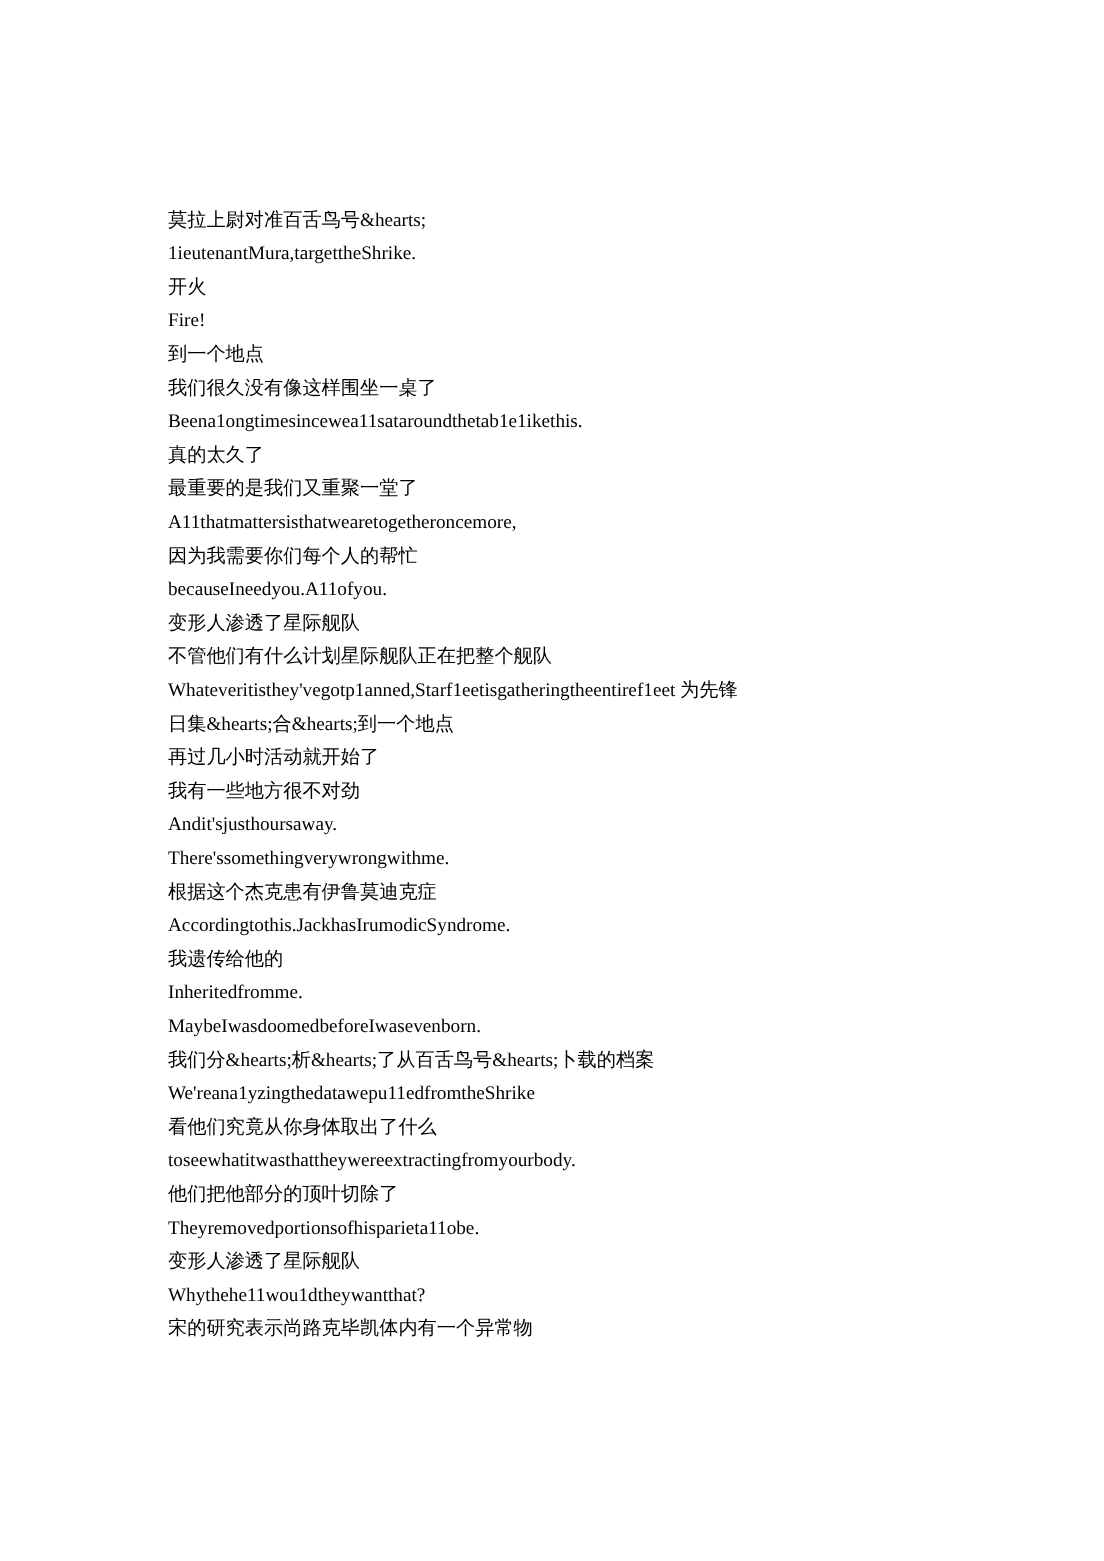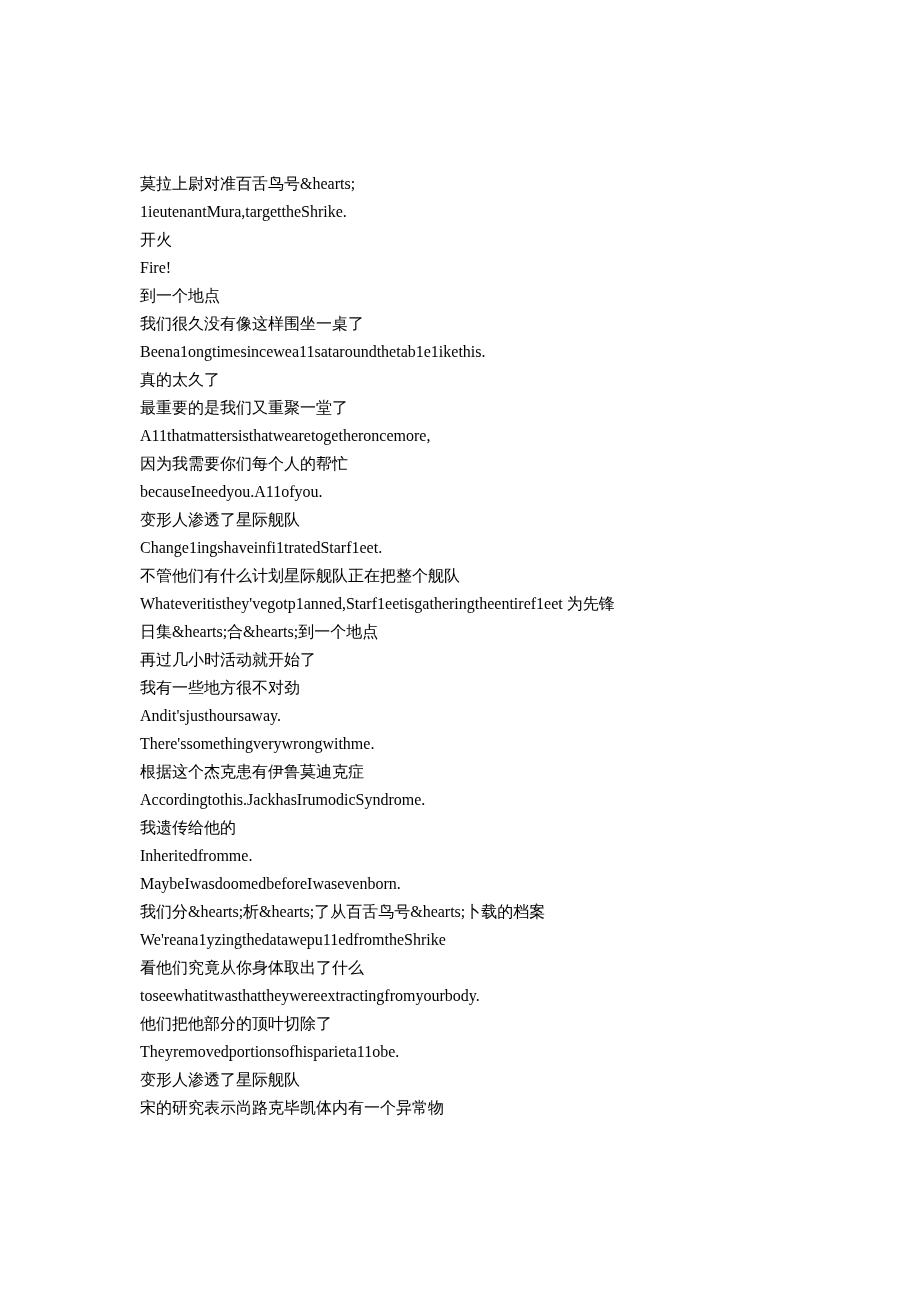--- a/index.html
+++ b/index.html
@@ -33,34 +33,34 @@
       <div class="line">Fire!</div>
       <div class="line">到一个地点</div>
       <div class="line">我们很久没有像这样围坐一桌了</div>
       <div class="line">Beena1ongtimesincewea11sataroundthetab1e1ikethis.</div>
       <div class="line">真的太久了</div>
       <div class="line">最重要的是我们又重聚一堂了</div>
       <div class="line">A11thatmattersisthatwearetogetheroncemore,</div>
       <div class="line">因为我需要你们每个人的帮忙</div>
       <div class="line">becauseIneedyou.A11ofyou.</div>
       <div class="line">变形人渗透了星际舰队</div>
-      <div class="line">Change1ingshaveinfi1tratedStarf1eet.</div>
       <div class="line">不管他们有什么计划星际舰队正在把整个舰队</div>
       <div class="line">Whateveritisthey'vegotp1anned,Starf1eetisgatheringtheentiref1eet 为先锋日集&amp;hearts;合&amp;hearts;到一个地点</div>
       <div class="line">再过几小时活动就开始了</div>
       <div class="line">我有一些地方很不对劲</div>
       <div class="line">Andit'sjusthoursaway.</div>
       <div class="line">There'ssomethingverywrongwithme.</div>
       <div class="line">根据这个杰克患有伊鲁莫迪克症</div>
       <div class="line">Accordingtothis.JackhasIrumodicSyndrome.</div>
       <div class="line">我遗传给他的</div>
       <div class="line">Inheritedfromme.</div>
       <div class="line">MaybeIwasdoomedbeforeIwasevenborn.</div>
       <div class="line">我们分&amp;hearts;析&amp;hearts;了从百舌鸟号&amp;hearts;卜载的档案</div>
       <div class="line">We'reana1yzingthedatawepu11edfromtheShrike</div>
       <div class="line">看他们究竟从你身体取出了什么</div>
       <div class="line">toseewhatitwasthattheywereextractingfromyourbody.</div>
       <div class="line">他们把他部分的顶叶切除了</div>
       <div class="line">Theyremovedportionsofhisparieta11obe.</div>
       <div class="line">变形人渗透了星际舰队</div>
+      <div class="line">Whythehe11wou1dtheywantthat?</div>
       <div class="line">宋的研究表示尚路克毕凯体内有一个异常物</div>
     </div>
 </div>
 
 </body></html>

